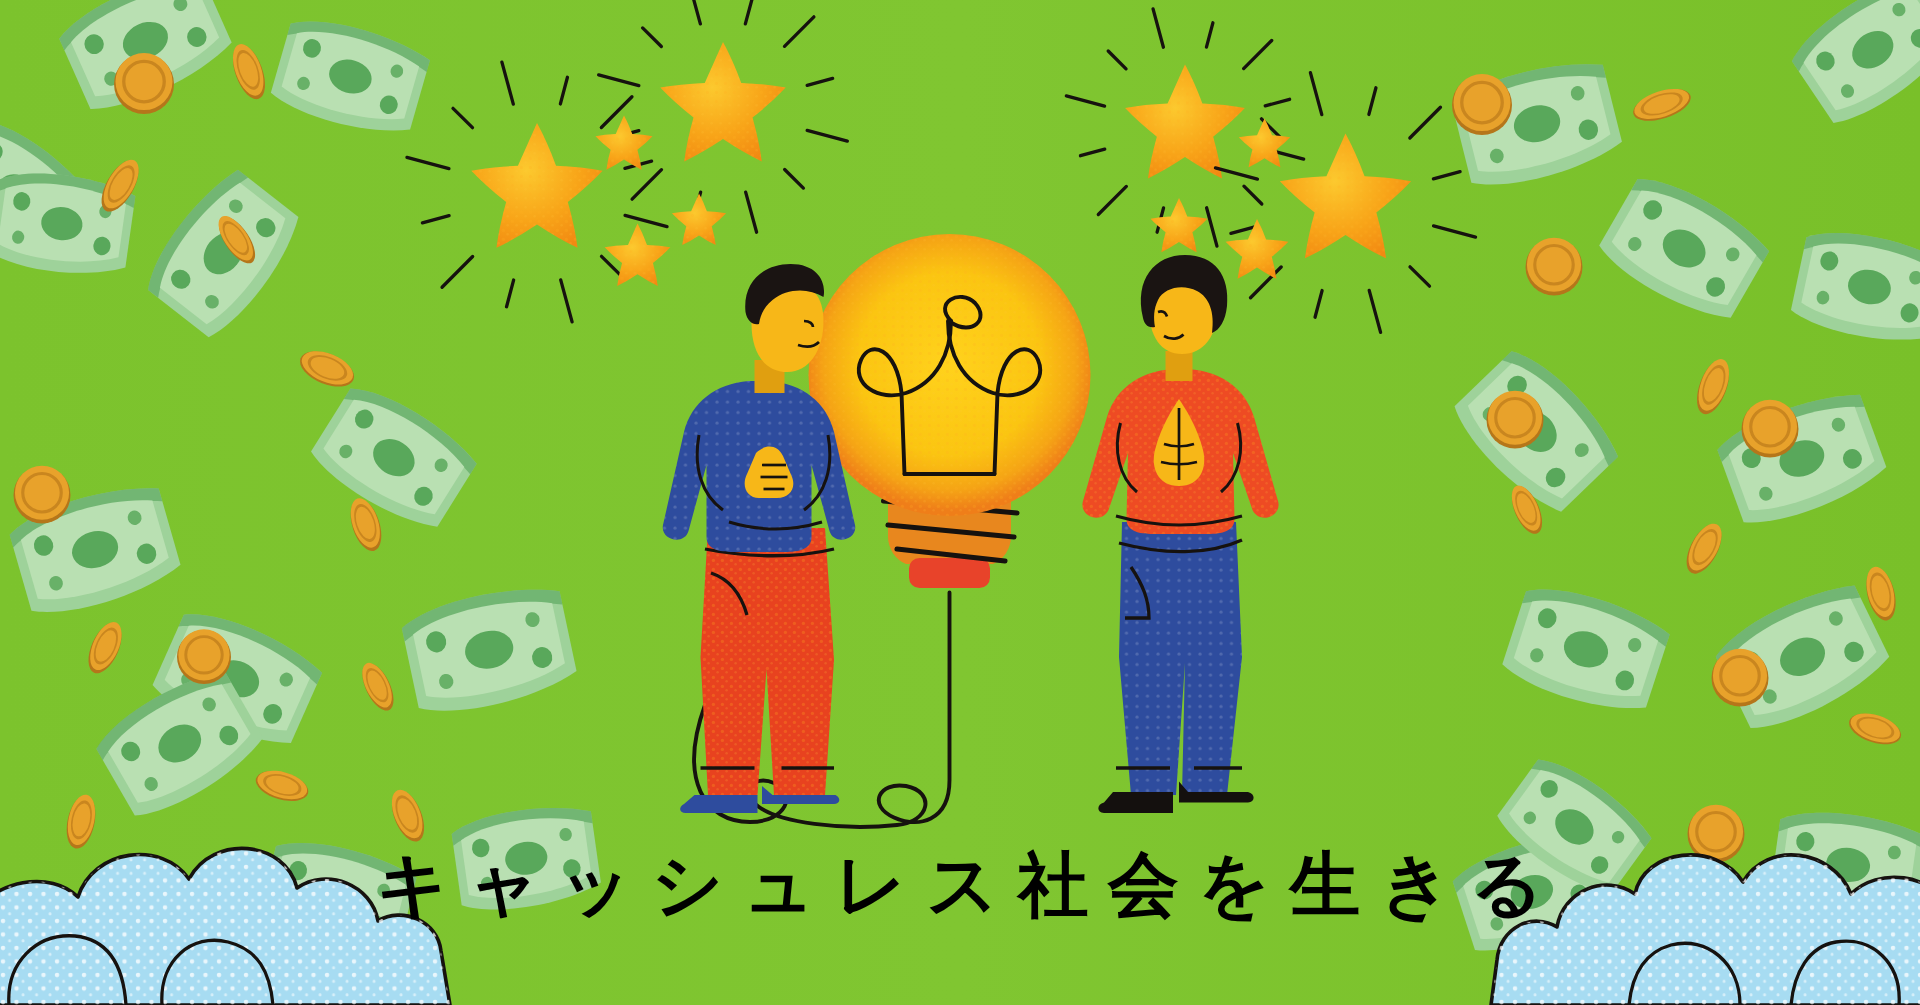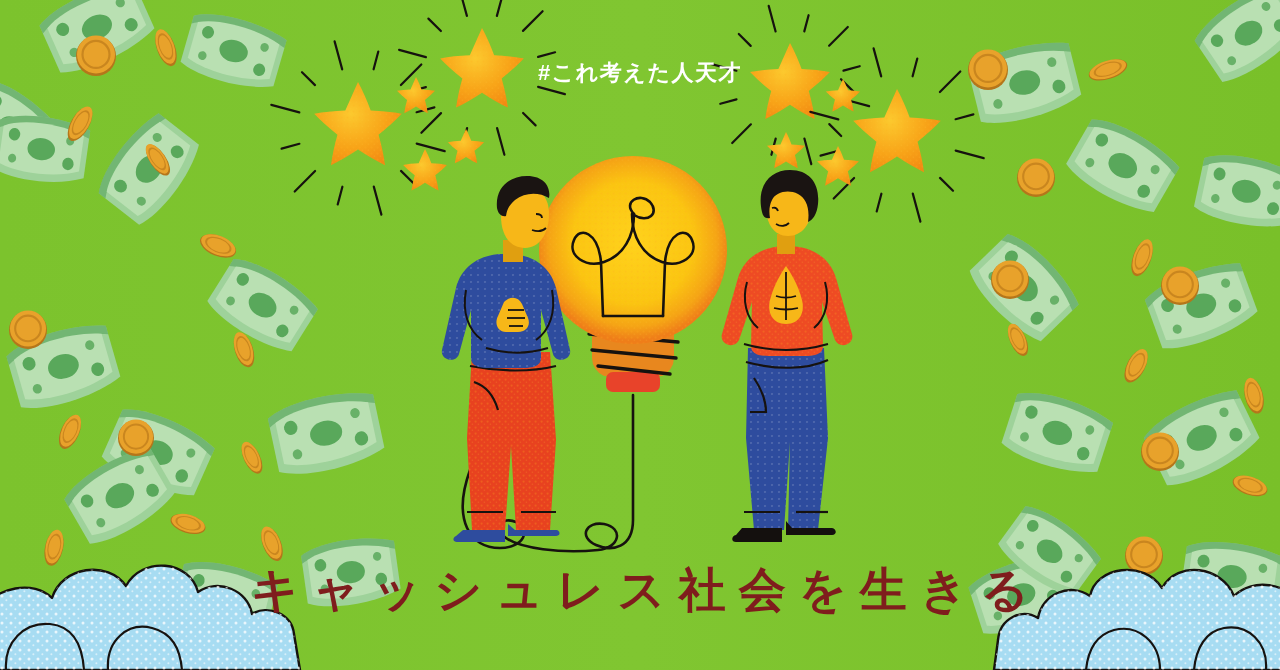--- a/index.html
+++ b/index.html
@@ -30,21 +30,21 @@
     letter-spacing:1.5px;
     z-index:40;
     user-select:none;
     font-family:"Liberation Sans", sans-serif;
   }
   .headline {
     position:absolute;
     left:0; top:565px;
     width:1280px;
     text-align:center;
-    color:#7f1d1d;
+    color:#000000;
     font-size:47px;
     font-weight:bold;
     letter-spacing:13px;
     text-indent:13px;
     line-height:1.08;
     z-index:40;
     user-select:none;
     font-family:"Liberation Sans", sans-serif;
   }
 </style>
@@ -488,17 +488,16 @@
                C 1222 566, 1178 560, 1162 588 C 1144 560, 1096 566, 1090 596
                C 1070 582, 1042 594, 1038 618 C 1022 608, 1000 618, 998 640
                L 994 670 Z" fill="url(#cloudSpeck)"></path>
       <g fill="none" stroke="#16120F" stroke-width="2.2">
         <path d="M1266 670 C 1268 642, 1248 624, 1224 628 C 1206 631, 1196 648, 1194 670"></path>
         <path d="M1160 670 C 1160 642, 1138 624, 1114 630 C 1096 635, 1088 650, 1086 670"></path>
       </g>
     </g>
   </svg>
 
-  <div class="hashtag">#これ考えた人天才</div>
 
   <div class="headline">キャッシュレス社会を生きる</div>
 
 </div>
 
 </body></html>

